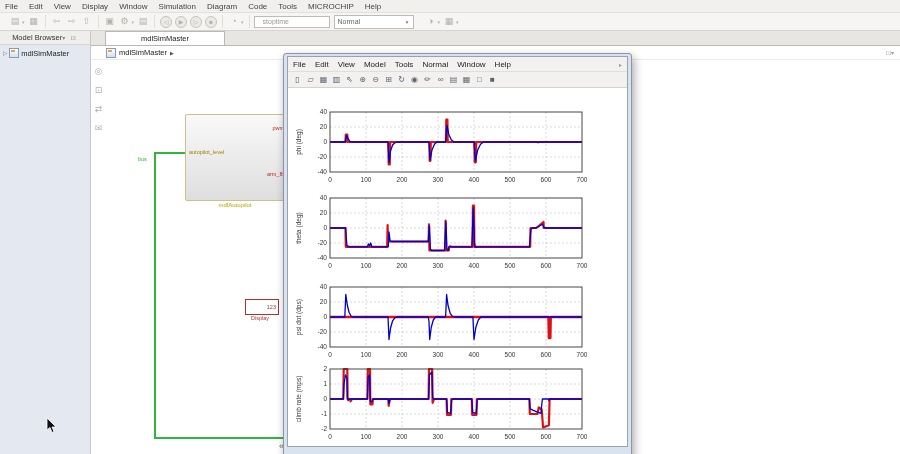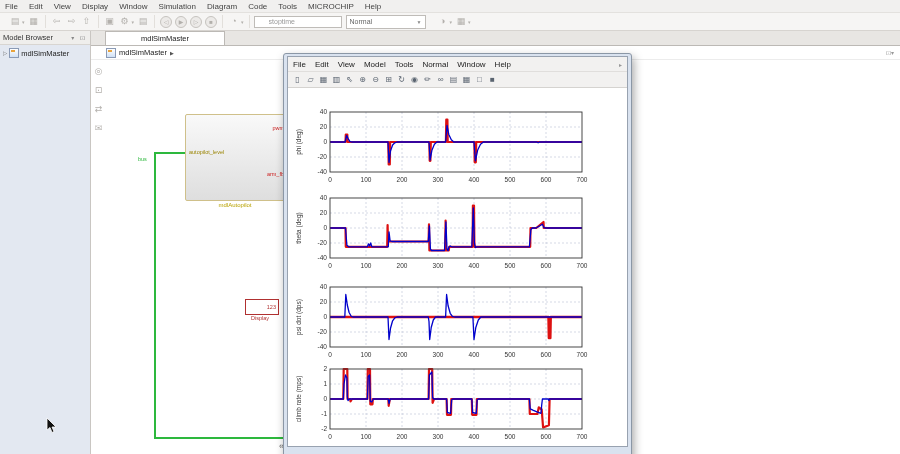--- a/index.html
+++ b/index.html
@@ -11,28 +11,28 @@
            padding-left:5px;font-size:8px;color:#444}
   .mitem{cursor:default}
   .toolbar{position:absolute;left:0;top:13px;width:900px;height:17px;background:#f6f5f4;
            border-bottom:1px solid #d7d4d0;display:flex;align-items:center;padding-left:4px}
   .tbgroup{display:flex;align-items:center;gap:3px;padding:0 5px;border-right:1px solid #e2dfdb;height:13px}
   .tbgroup:last-child{border-right:none}
   .tbicon{font-size:9px;line-height:11px;color:#b3b0ac;width:12px;height:11px;text-align:center}
   .tbicon.circ{border:1px solid #c6c3bf;border-radius:50%;background:#eceae8;font-size:6px;line-height:10px;width:10px;height:10px}
   .ddarrow{font-size:5px;color:#b3b0ac;margin-left:-2px}
   .tbinput{width:58px;height:10px;border:1px solid #bfbcb8;background:#fff;font-size:7px;
-           color:#999;padding:0 14px;margin:0 4px}
+           color:#999;padding:0 8px;margin:0 4px}
   .tbselect{width:72px;height:12px;border:1px solid #bfbcb8;background:#fff;font-size:7px;color:#666;
             display:flex;align-items:center;justify-content:space-between;padding:0 3px;margin-right:6px}
   .tbselect .car{font-size:5px;color:#888}
   
   .left-panel{position:absolute;left:0;top:31px;width:90px;bottom:0;background:#e3e8f1;border-right:1px solid #c9c6c2}
   .lp-head{height:13px;background:#efeeec;border-bottom:1px solid #d8d5d1;display:flex;
-           align-items:center;justify-content:space-between;padding:0 3px;font-size:7.5px;color:#333}
+           align-items:center;justify-content:center;padding:0 3px;font-size:7.5px;color:#333}
   .lp-headicons{color:#888;font-size:6px;letter-spacing:2px}
   .tree-row{display:flex;align-items:center;gap:2px;padding:3px 0 0 3px;font-size:7.5px;color:#222}
   .twisty{font-size:5.5px;color:#777}
   .model-ico{width:8px;height:8px;border:1px solid #8a9ab5;background:linear-gradient(#fff,#cfe0f5);
              display:inline-block;position:relative}
   .model-ico::after{content:"";position:absolute;left:1px;top:1px;width:4px;height:2px;background:#e8a33d}
   .canvas{position:absolute;left:91px;top:31px;right:0;bottom:0;background:#fff}
   .tab-row{height:14px;background:#e8e6e3;border-bottom:1px solid #bcb9b5;display:flex;align-items:flex-end}
   .tab{margin-left:14px;width:118px;height:13px;background:#fff;border:1px solid #bcb9b5;border-bottom:none;
        font-size:7.5px;color:#222;display:flex;align-items:center;justify-content:center}

